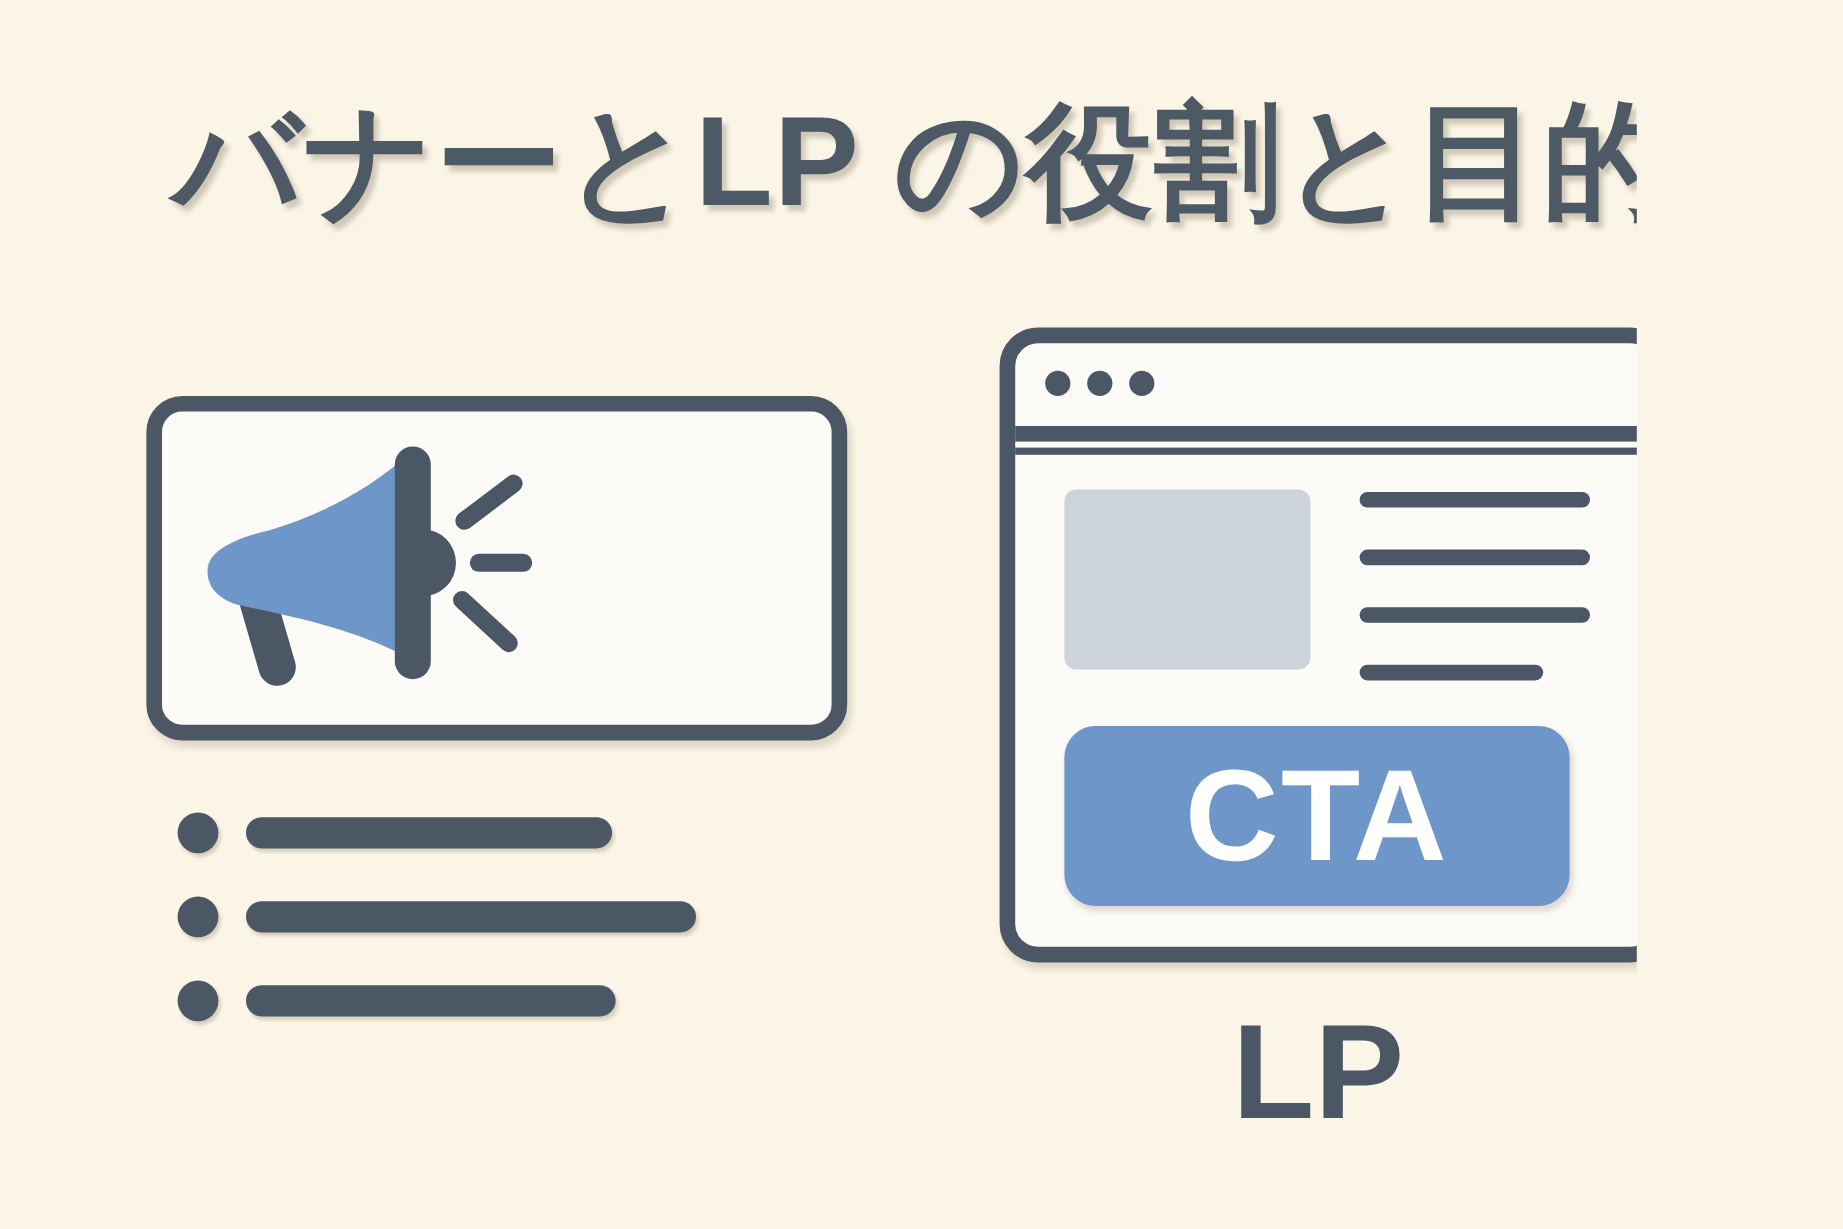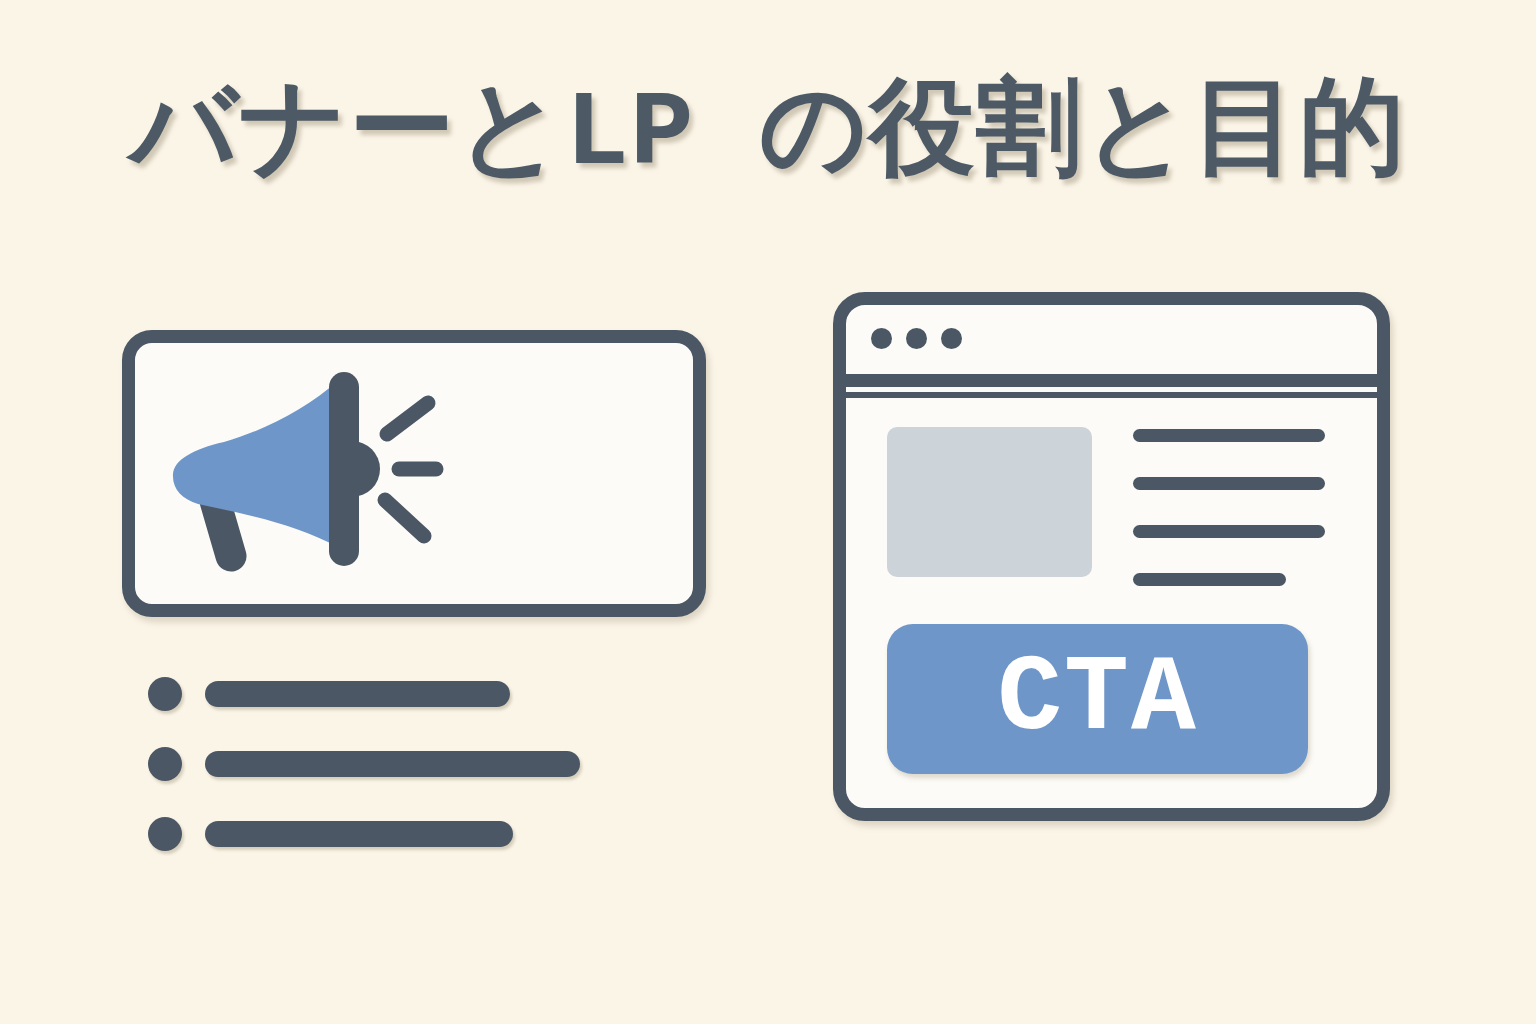--- a/index.html
+++ b/index.html
@@ -1,19 +1,19 @@
 <!DOCTYPE html>
 <html><head>
 <meta charset="utf-8">
 <style>
   html,body{margin:0;padding:0;background:#fbf5e8;}
   .canvas{
-    position:relative;width:1536px;height:1024px;overflow:hidden;
+    position:relative;width:1364px;height:1024px;overflow:hidden;
     background:#fbf5e8;
-    font-family:Liberation Mono, monospace;
+    font-family:Liberation Sans, sans-serif;
   }
   .title{
     position:absolute;top:80px;left:0;width:1536px;text-align:center;
     font-size:106px;font-weight:800;color:#4d5a66;line-height:1.05;
     letter-spacing:1px;
     text-shadow:4px 5px 4px rgba(130,115,85,.35);
     white-space:nowrap;
   }
   
   .ad-box{
@@ -35,21 +35,20 @@
   .bullet-bar{
     position:absolute;left:205px;height:26px;border-radius:13px;
     background:#4b5764;box-shadow:2px 3px 3px rgba(130,115,85,.3);
   }
   
   .browser{
     position:absolute;left:833px;top:273px;width:557px;height:529px;
     box-sizing:border-box;background:#fcfbf7;
     border:13px solid #4b5764;border-radius:32px;
     box-shadow:3px 5px 6px rgba(130,115,85,.25);
-    margin-top:19px;
   }
   .dots{position:absolute;left:25px;top:23px;display:flex;gap:14px;}
   .dot{width:21px;height:21px;border-radius:50%;background:#4b5764;}
   .tb-line{position:absolute;left:0;right:0;top:69px;height:13px;background:#4b5764;}
   .tb-thin{position:absolute;left:0;right:0;top:87px;height:6px;background:#4b5764;}
   .hero-img{
     position:absolute;left:41px;top:122px;width:205px;height:150px;
     background:#ccd3d9;border-radius:10px;
   }
   .text-line-group{position:absolute;inset:0;}
@@ -122,14 +121,15 @@
         <div class="text-line" style="top: 124px; width: 192px;"></div>
         <div class="text-line" style="top: 172px; width: 192px;"></div>
         <div class="text-line" style="top: 220px; width: 192px;"></div>
         <div class="text-line" style="top: 268px; width: 153px;"></div>
       </div>
     <div class="cta-btn">
       <span class="cta-label">CTA</span>
     </div>
   </div>
 
+  <div class="lp-label">LP</div>
 
 </div>
 
 </body></html>

